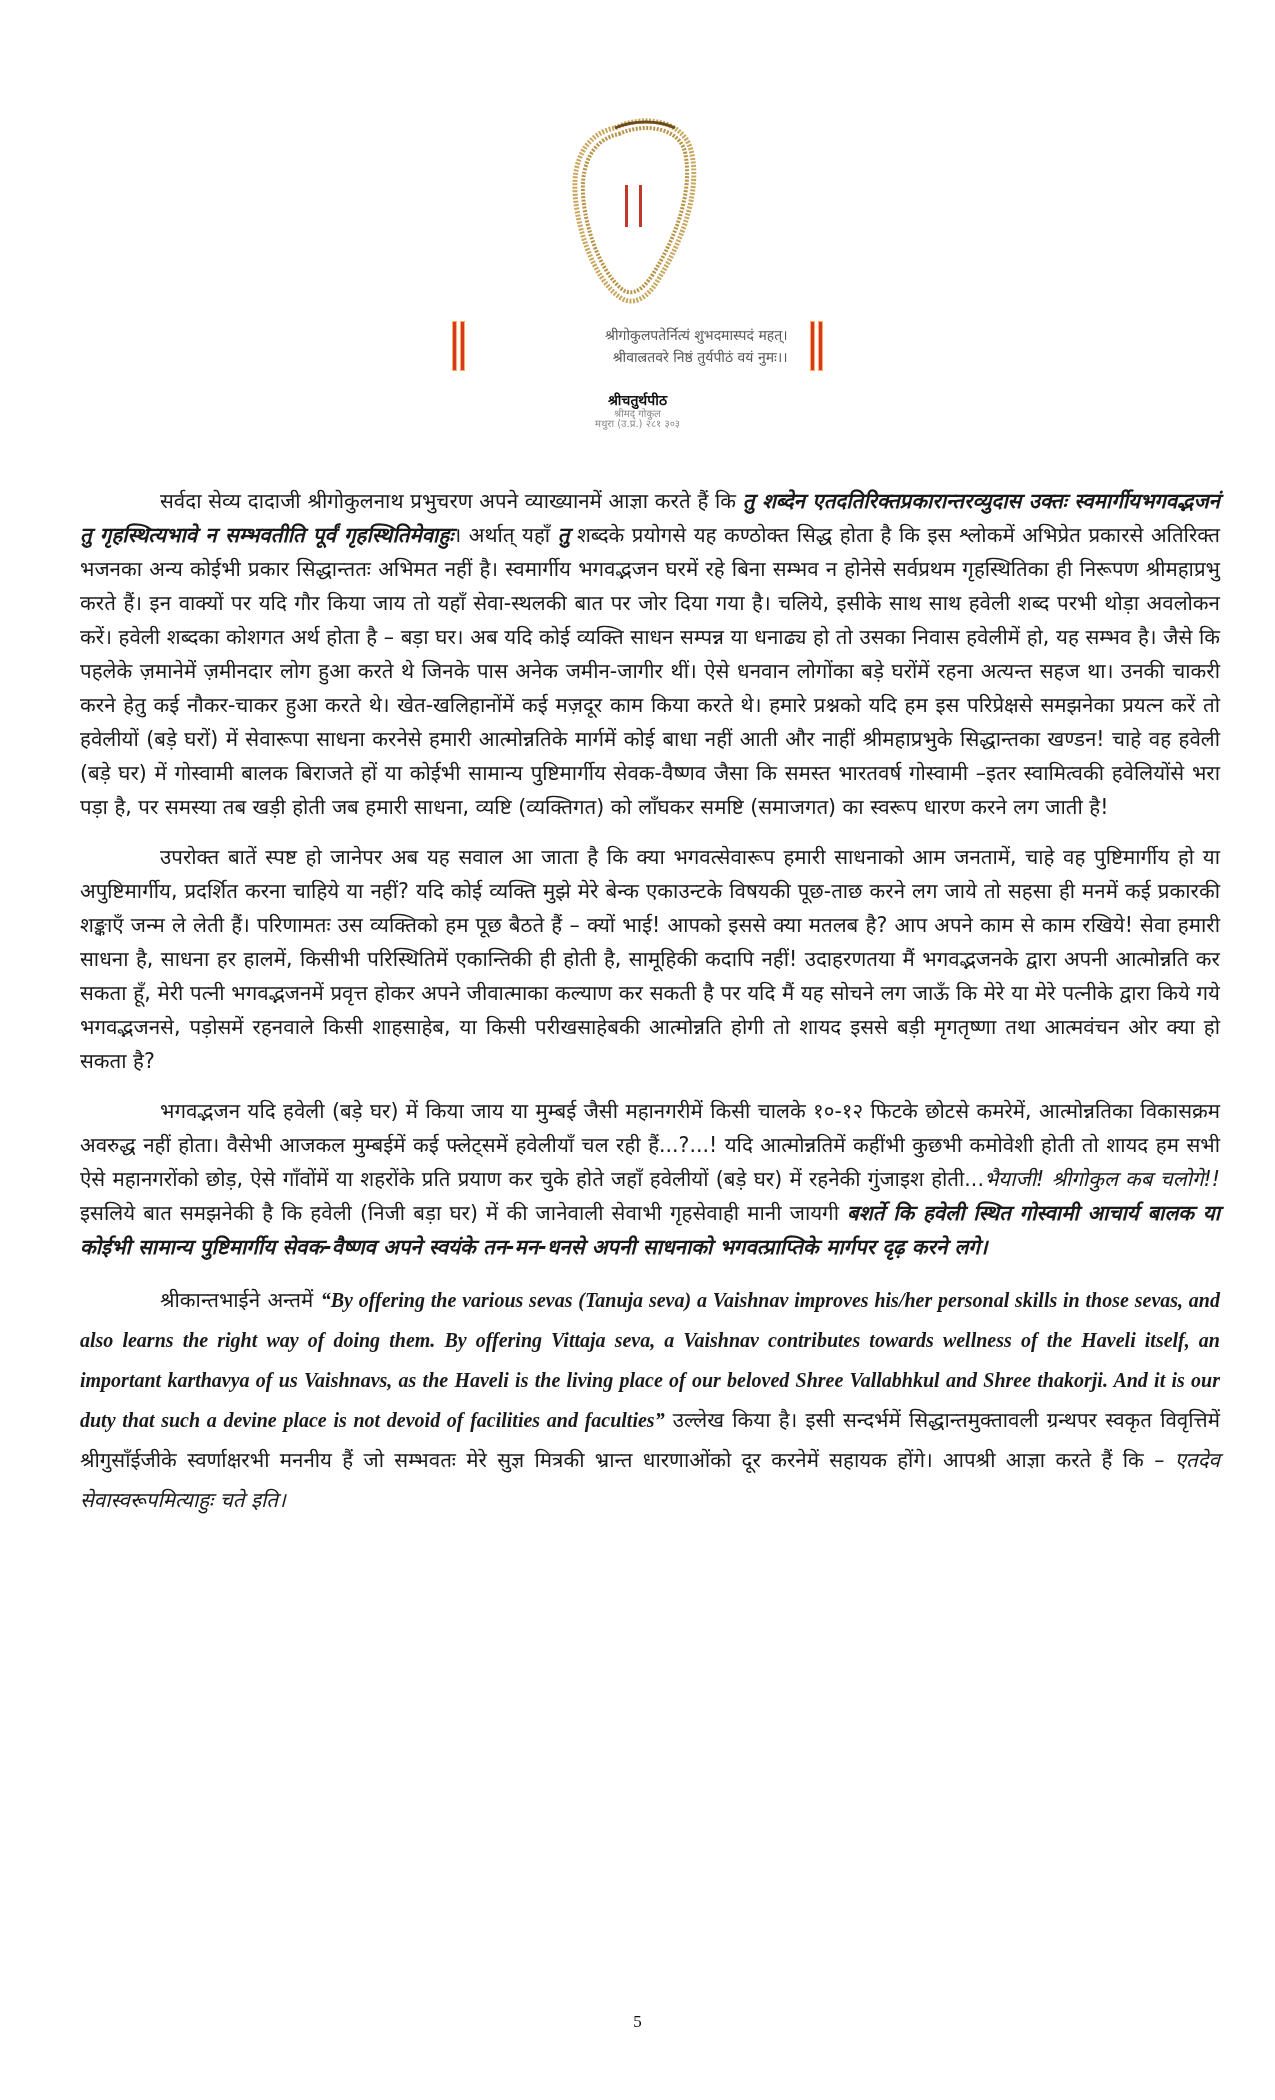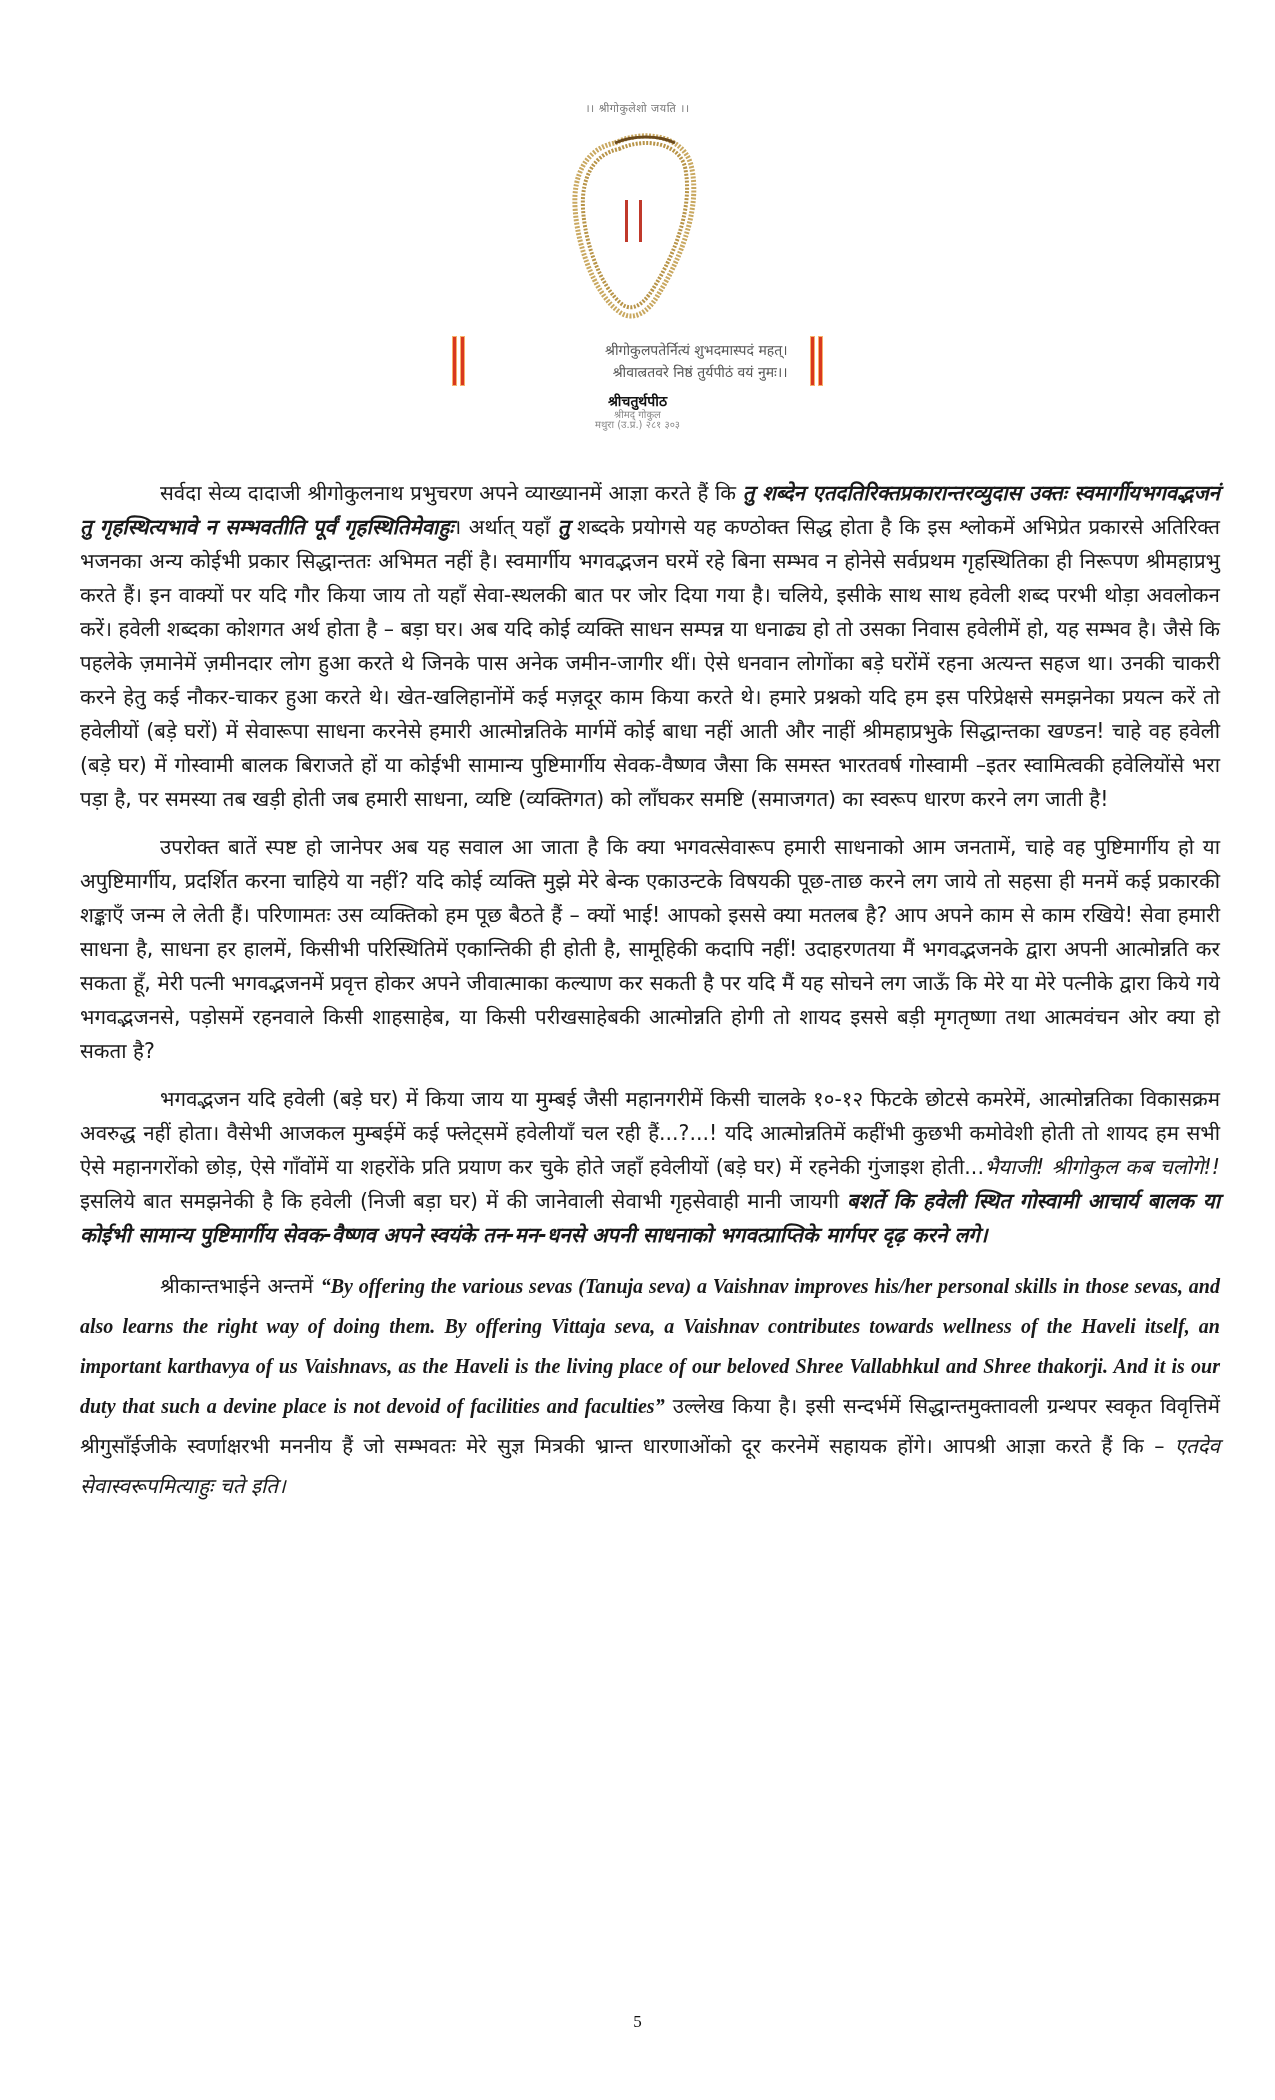--- a/index.html
+++ b/index.html
@@ -32,49 +32,48 @@
     .verse-bar span {
       position: absolute; top: 0; bottom: 0; width: 3px; background: #d9381e;
       box-shadow: 0 0 0 1px #f6b26b;
     }
     .verse-bar span:first-child { left: 1px; }
     .verse-bar span:last-child { left: 9px; }
     .verse-line {
       font-size: 14px; color: #555555; line-height: 22px; white-space: nowrap;
     }
     .seat-title {
-      font-size: 14px; font-weight: bold; color: #111111;
+      margin-top: 14px; font-size: 14px; font-weight: bold; color: #111111;
     }
     .seat-sub {
       font-size: 10px; color: #888888; line-height: 10px;
     }
     .content {
       position: absolute; left: 80px; top: 468px; width: 1140px;
       font-size: 20.5px; line-height: 34px; text-align: justify;
       color: #1a1a1a;
     }
-    .para { margin: 8px 0 14px 0; text-indent: 80px; }
+    .para { margin: 16px 0 14px 0; text-indent: 80px; }
     .em-bold { font-weight: bold; font-style: italic; }
     .em-ital { font-style: italic; }
     .eng {
       font-family: "Liberation Serif", "DejaVu Serif", serif; font-style: italic;
       font-size: 20px;
       font-weight: bold;
     }
     .para.last { line-height: 40px; }
     .page-number {
       position: absolute; left: 0; top: 2012px; width: 1275px; text-align: center;
       font-family: "Liberation Serif", "DejaVu Serif", serif; font-size: 17px;
     }
   </style>
 </head>
 <body>
 
 <div class="header">
-  <div class="invocation">।। श्रीगोकुलेशो जयति ।।</div>
 
   <div class="garland-wrap">
     <svg width="150" height="200" viewBox="0 0 150 200">
       <path d="M52,18 C80,4 120,10 128,40 C138,80 120,130 95,170 C85,188 70,196 58,188 C30,170 10,110 12,70 C14,40 30,22 52,18 Z" fill="none" stroke="#c9a860" stroke-width="5" stroke-dasharray="2 1.5"></path>
       <path d="M56,24 C82,12 116,18 122,42 C130,80 114,126 90,164 C80,180 70,186 60,180 C36,162 18,108 20,72 C22,44 36,28 56,24 Z" fill="none" stroke="#b89448" stroke-width="4" stroke-dasharray="2 1.5"></path>
       <path d="M52,18 C70,10 96,10 112,18" fill="none" stroke="#6b4a1c" stroke-width="3"></path>
       <rect x="62" y="75" width="3" height="42" fill="#c0392b"></rect>
       <rect x="76" y="75" width="3" height="42" fill="#c0392b"></rect>
     </svg>
   </div>

